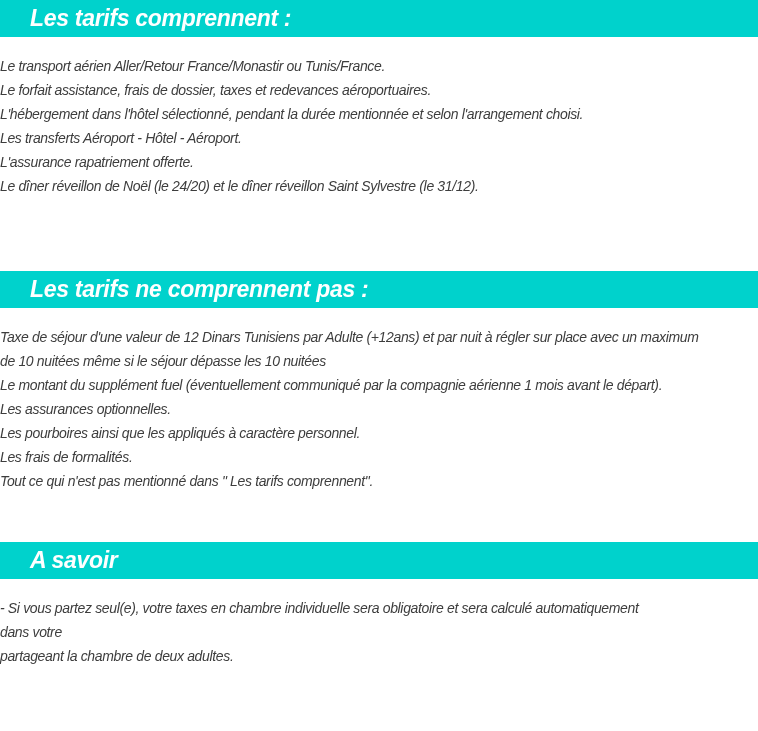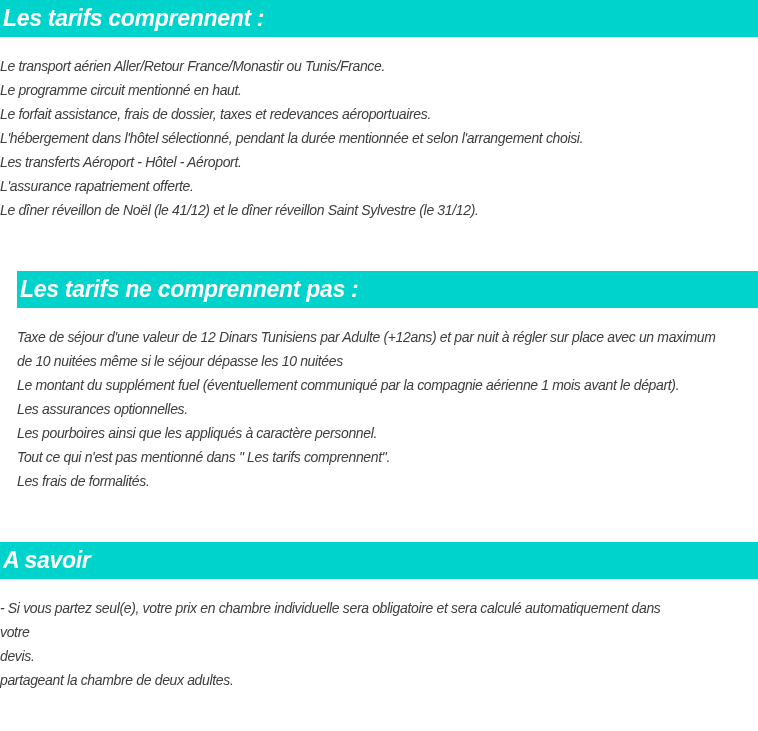--- a/index.html
+++ b/index.html
@@ -12,21 +12,21 @@
     }
     body {
       font-family: "Liberation Sans", "DejaVu Sans", sans-serif;
       color: #3d3d3d;
     }
     .section-header {
       background: #00d2cc;
       height: 37px;
       width: 758px;
       box-sizing: border-box;
-      padding-left: 3px;
+      padding-left: 30px;
       display: flex;
       align-items: center;
     }
     .section-header h2 {
       margin: 0;
       color: #ffffff;
       font-style: italic;
       font-weight: bold;
       font-size: 23px;
       letter-spacing: -0.3px;
@@ -37,58 +37,56 @@
     }
     .section-body p {
       margin: 0;
       font-style: italic;
       font-size: 14px;
       line-height: 24px;
       letter-spacing: -0.35px;
       white-space: normal;
     }
     #sec1 { position: absolute; top: 0; left: 0; width: 758px; }
-    #sec2 { position: absolute; top: 271px; left: 17px; width: 740px; }
+    #sec2 { position: absolute; top: 271px; left: 0; width: 740px; }
     #sec3 { position: absolute; top: 542px; left: 0; width: 662px; }
   </style>
 </head>
 <body>
 
 <div id="sec1">
   <div class="section-header">
     <h2>Les tarifs comprennent :</h2>
   </div>
   <div class="section-body">
     <p>Le transport aérien Aller/Retour France/Monastir ou Tunis/France.</p>
-    <p>Le programme circuit mentionné en haut.</p>
     <p>Le forfait assistance, frais de dossier, taxes et redevances aéroportuaires.</p>
     <p>L'hébergement dans l'hôtel sélectionné, pendant la durée mentionnée et selon l'arrangement choisi.</p>
     <p>Les transferts Aéroport - Hôtel - Aéroport.</p>
     <p>L'assurance rapatriement offerte.</p>
-    <p>Le dîner réveillon de Noël (le 41/12) et le dîner réveillon Saint Sylvestre (le 31/12).</p>
+    <p>Le dîner réveillon de Noël (le 24/20) et le dîner réveillon Saint Sylvestre (le 31/12).</p>
   </div>
 </div>
 
 <div id="sec2">
   <div class="section-header">
     <h2>Les tarifs ne comprennent pas :</h2>
   </div>
   <div class="section-body">
     <p>Taxe de séjour d'une valeur de 12 Dinars Tunisiens par Adulte (+12ans) et par nuit à régler sur place avec un maximum</p>
     <p>de 10 nuitées même si le séjour dépasse les 10 nuitées</p>
     <p>Le montant du supplément fuel (éventuellement communiqué par la compagnie aérienne 1 mois avant le départ).</p>
     <p>Les assurances optionnelles.</p>
     <p>Les pourboires ainsi que les appliqués à caractère personnel.</p>
+    <p>Les frais de formalités.</p>
     <p>Tout ce qui n'est pas mentionné dans " Les tarifs comprennent".</p>
-    <p>Les frais de formalités.</p>
   </div>
 </div>
 
 <div id="sec3">
   <div class="section-header">
     <h2>A savoir</h2>
   </div>
   <div class="section-body">
-    <p>- Si vous partez seul(e), votre prix en chambre individuelle sera obligatoire et sera calculé automatiquement dans votre</p>
-    <p>devis.</p>
+    <p>- Si vous partez seul(e), votre taxes en chambre individuelle sera obligatoire et sera calculé automatiquement dans votre</p>
     <p>partageant la chambre de deux adultes.</p>
   </div>
 </div>
 
 </body></html>

